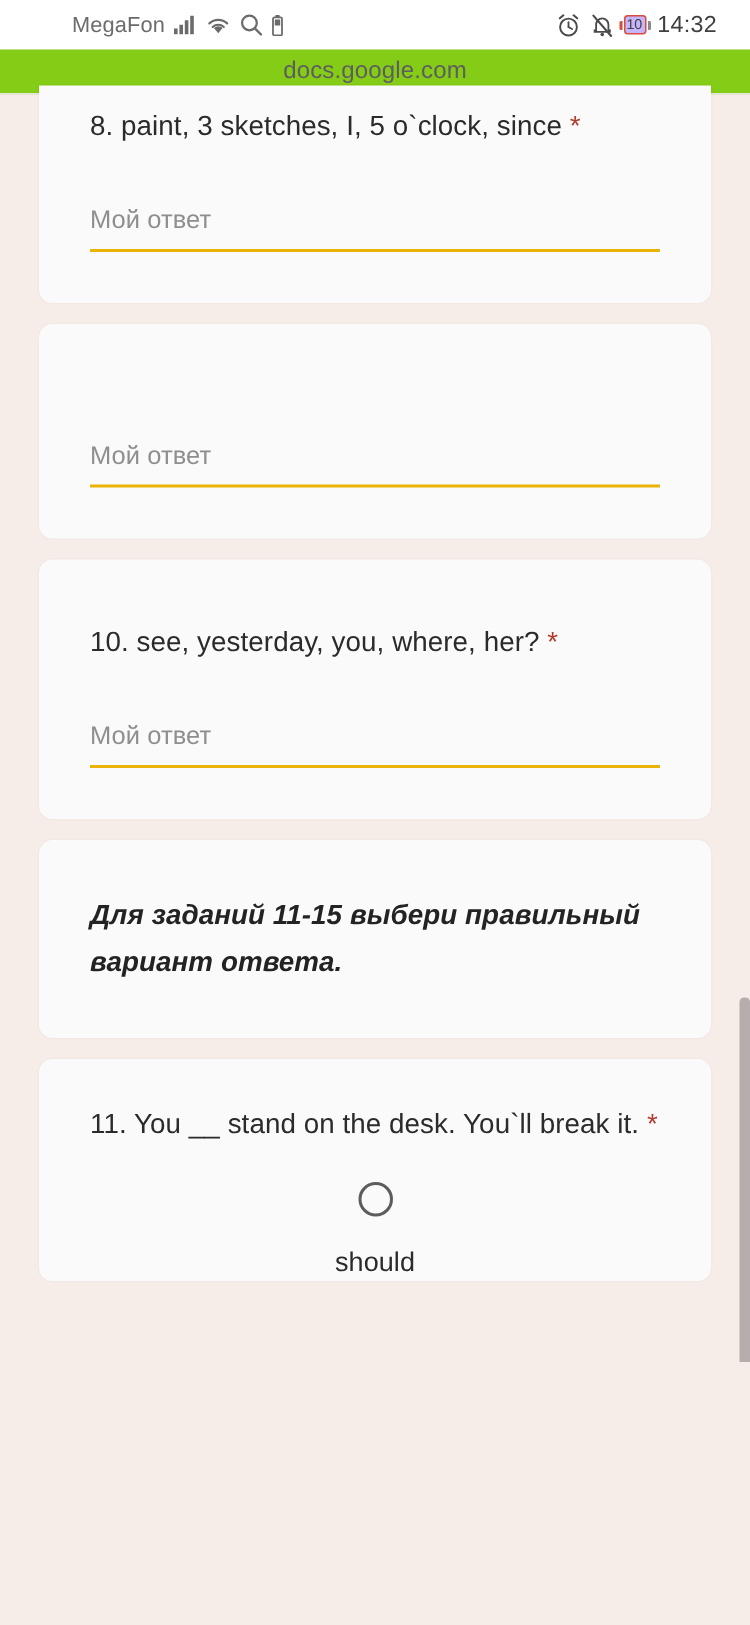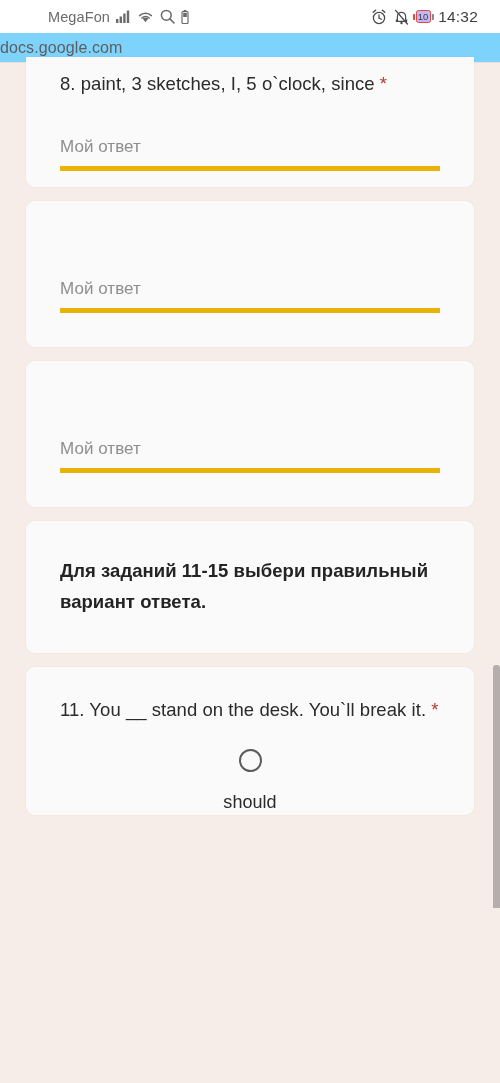--- a/index.html
+++ b/index.html
@@ -51,22 +51,22 @@
     width:2px; height:6px; background:#d94b3a; border-radius:1px 0 0 1px;
   }
   .battery-badge::after{
     content:""; position:absolute; right:-3.5px; top:3px;
     width:2px; height:6px; background:#8a8a8a; border-radius:0 1px 1px 0;
   }
 
   
   .urlbar {
     position:absolute; top:33px; left:0; right:0; height:30px;
-    background:#7dd3fc;
-    display:flex; align-items:center; justify-content:flex-start;
+    background:#84cc16;
+    display:flex; align-items:center; justify-content:center;
     border-bottom:1px solid #e6e2e0;
   }
   .urlbar .url {
     font-size:16px; color:#5e5e5e; letter-spacing:.1px;
   }
 
   
   .content {
     position:absolute; top:63px; left:0; right:0; bottom:0;
     background:#f6ece8;
@@ -87,47 +87,48 @@
     color:#2b2b2b;
     letter-spacing:.05px;
   }
   .req { color:#b23c2e; }
 
   .answer {
     margin-top:38px;
     font-size:17px;
     color:#8e8e8e;
     padding-bottom:9px;
-    border-bottom:5px solid #eab308;
+    border-bottom:2px solid #eab308;
     letter-spacing:.05px;
   }
 
   .instr {
     font-size:18.5px;
     line-height:31px;
     color:#232323;
     font-weight:bold;
     letter-spacing:.05px;
+    font-style:italic;
   }
 
   .opt {
     display:flex; align-items:center; gap:20px;
     height:46px;
   }
   .radio {
     width:23px; height:23px; border-radius:50%;
     border:2.2px solid #5c5c5c;
     flex:0 0 auto;
   }
   .opt-label {
     font-size:18px; color:#2b2b2b; letter-spacing:.05px;
   }
 
   
-  #card8 { margin-top:-6px; padding-top:12px; padding-bottom:16px;
+  #card8 { margin-top:-6px; padding-top:12px; padding-bottom:34px;
            border-top-left-radius:0; border-top-right-radius:0; }
   #card9  { padding-top:40px; padding-bottom:34px; }
   #card10 { padding-top:40px; padding-bottom:34px; }
   #cardInstr { padding-top:34px; padding-bottom:36px; }
   #card11 { padding-top:28px; padding-bottom:20px; }
 
   
   .scrollbar {
     position:absolute; right:0; top:665px;
     width:7px; height:418px;
@@ -224,20 +225,23 @@
       </div>
     </div>
 
     <div class="card" id="card9">
       <div class="answer">
         <span>Мой ответ</span>
       </div>
     </div>
 
     <div class="card" id="card10">
+      <div class="qtext"><span>10. see, yesterday, you, where, her?</span>
+        <span class="req">*</span>
+      </div>
       <div class="answer">
         <span>Мой ответ</span>
       </div>
     </div>
 
     <div class="card" id="cardInstr">
       <div class="instr">Для заданий 11-15 выбери правильный вариант ответа.</div>
     </div>
 
     <div class="card" id="card11">

